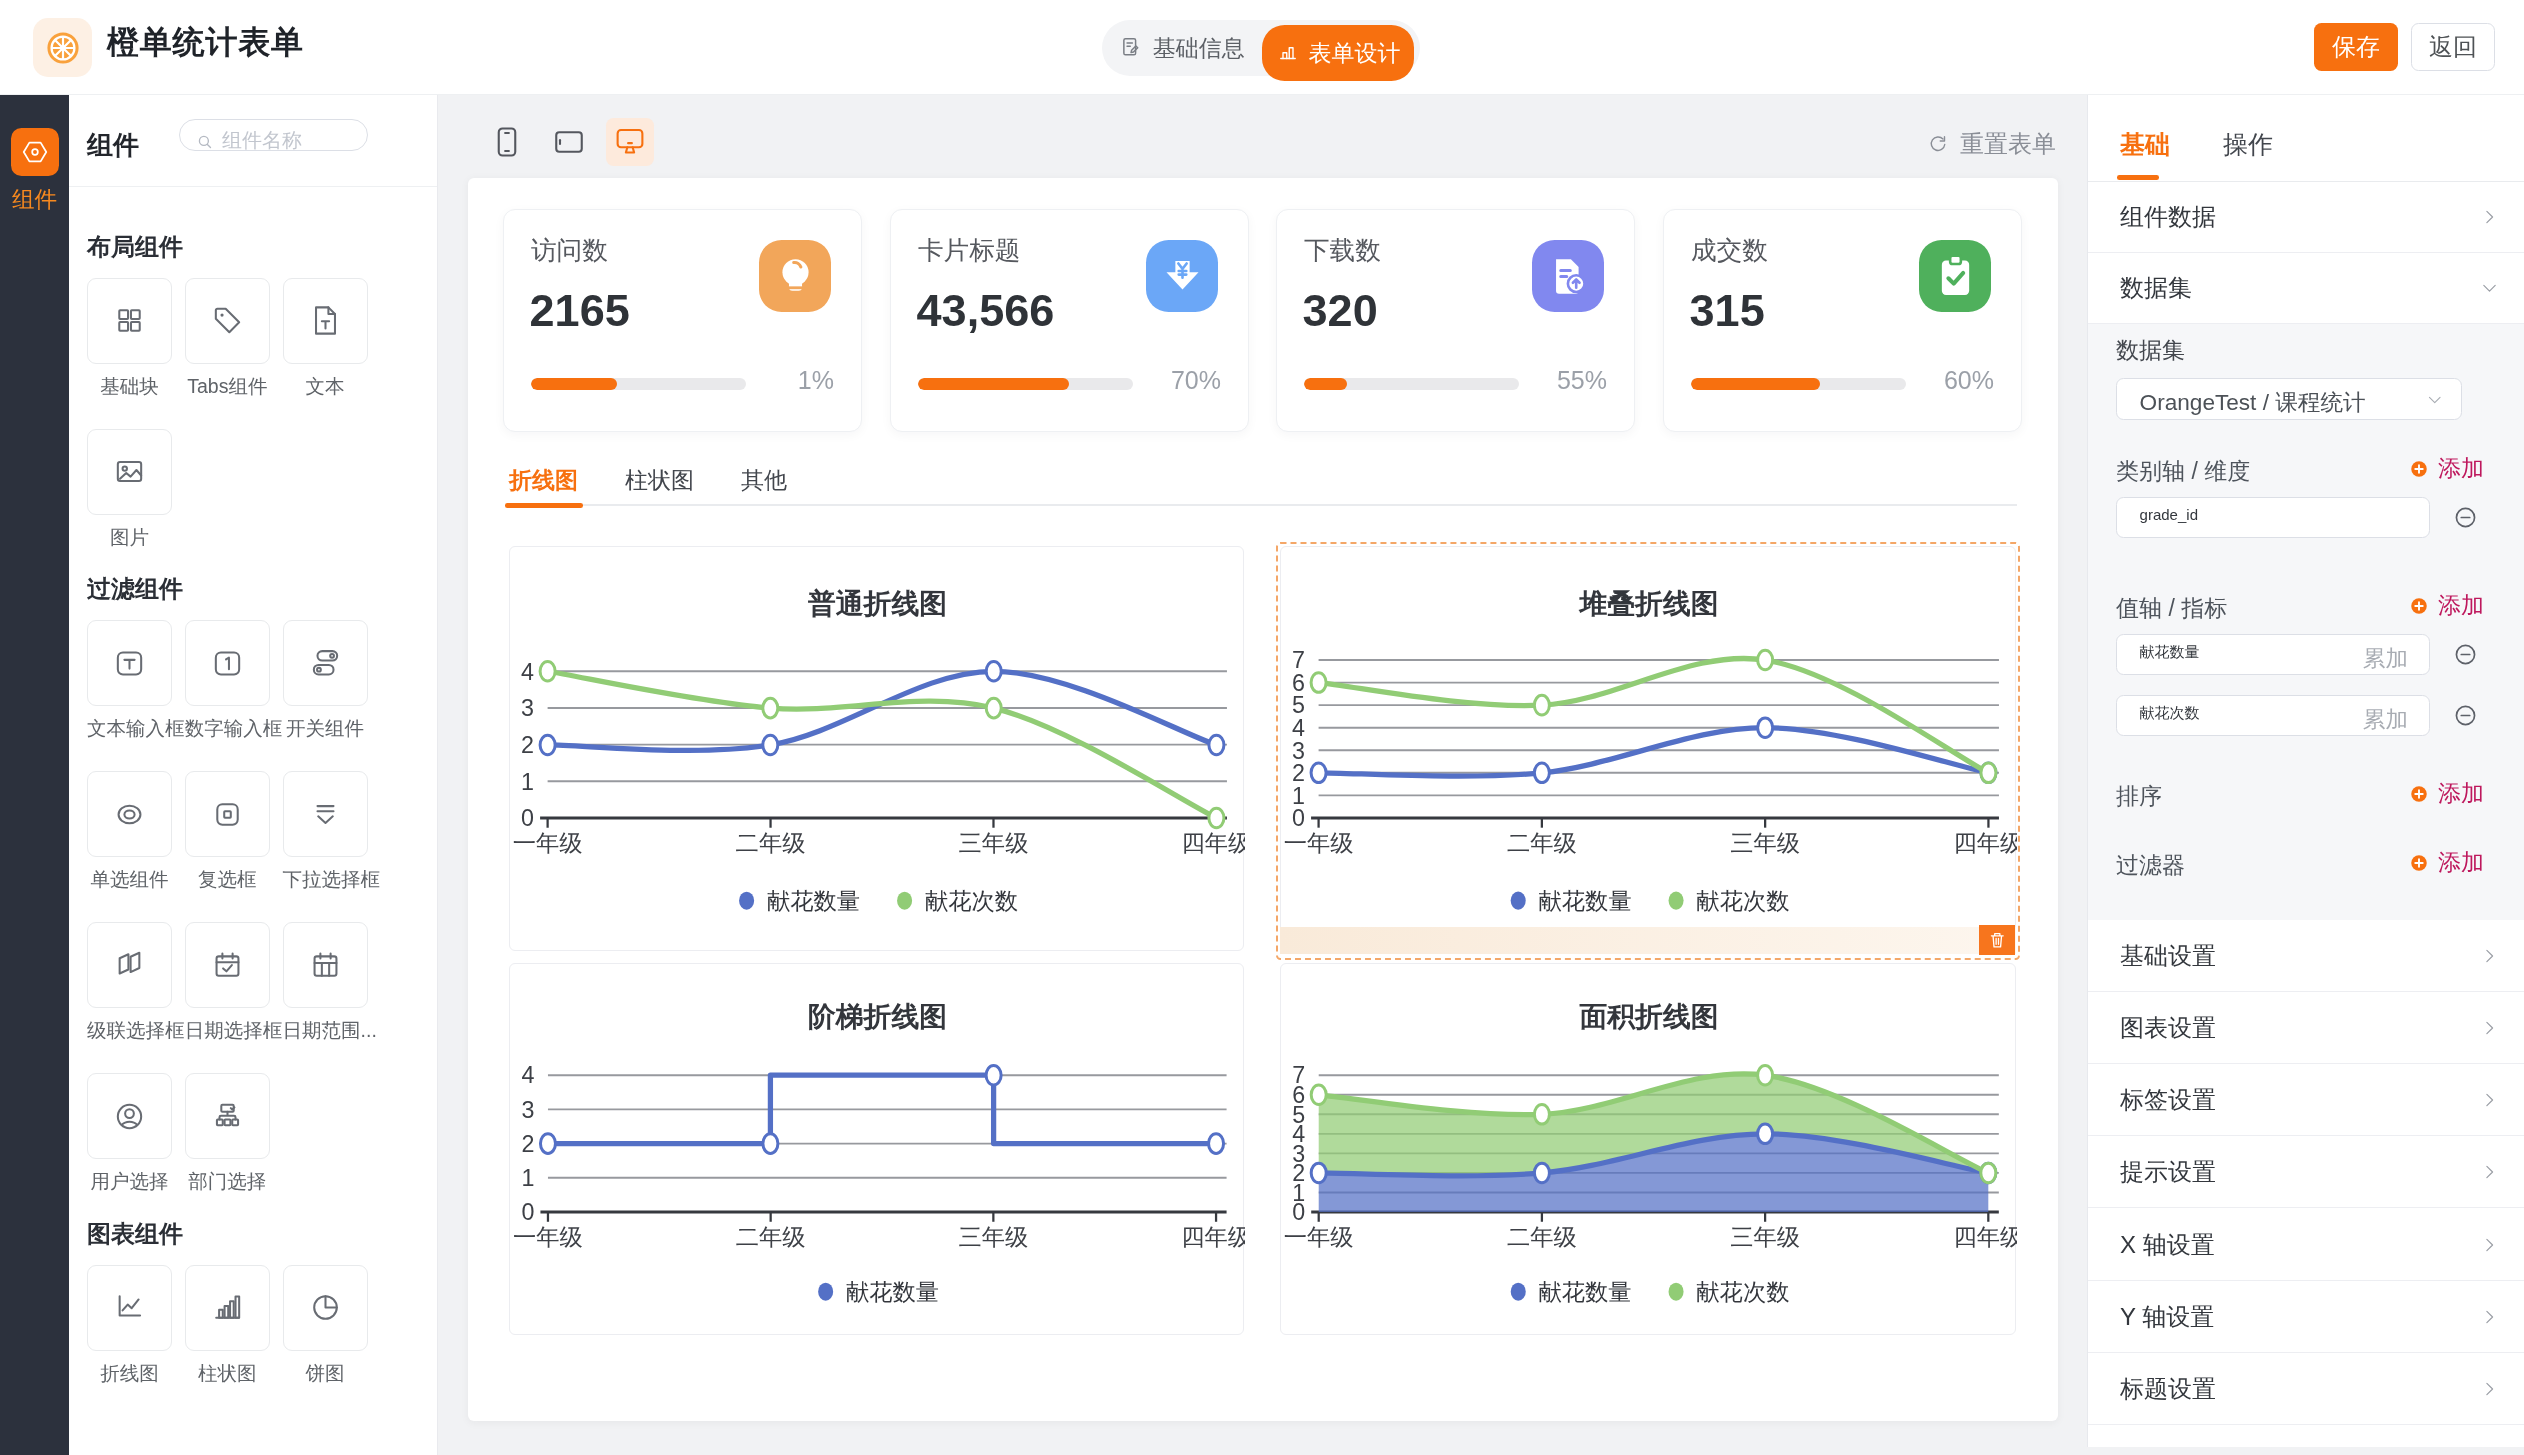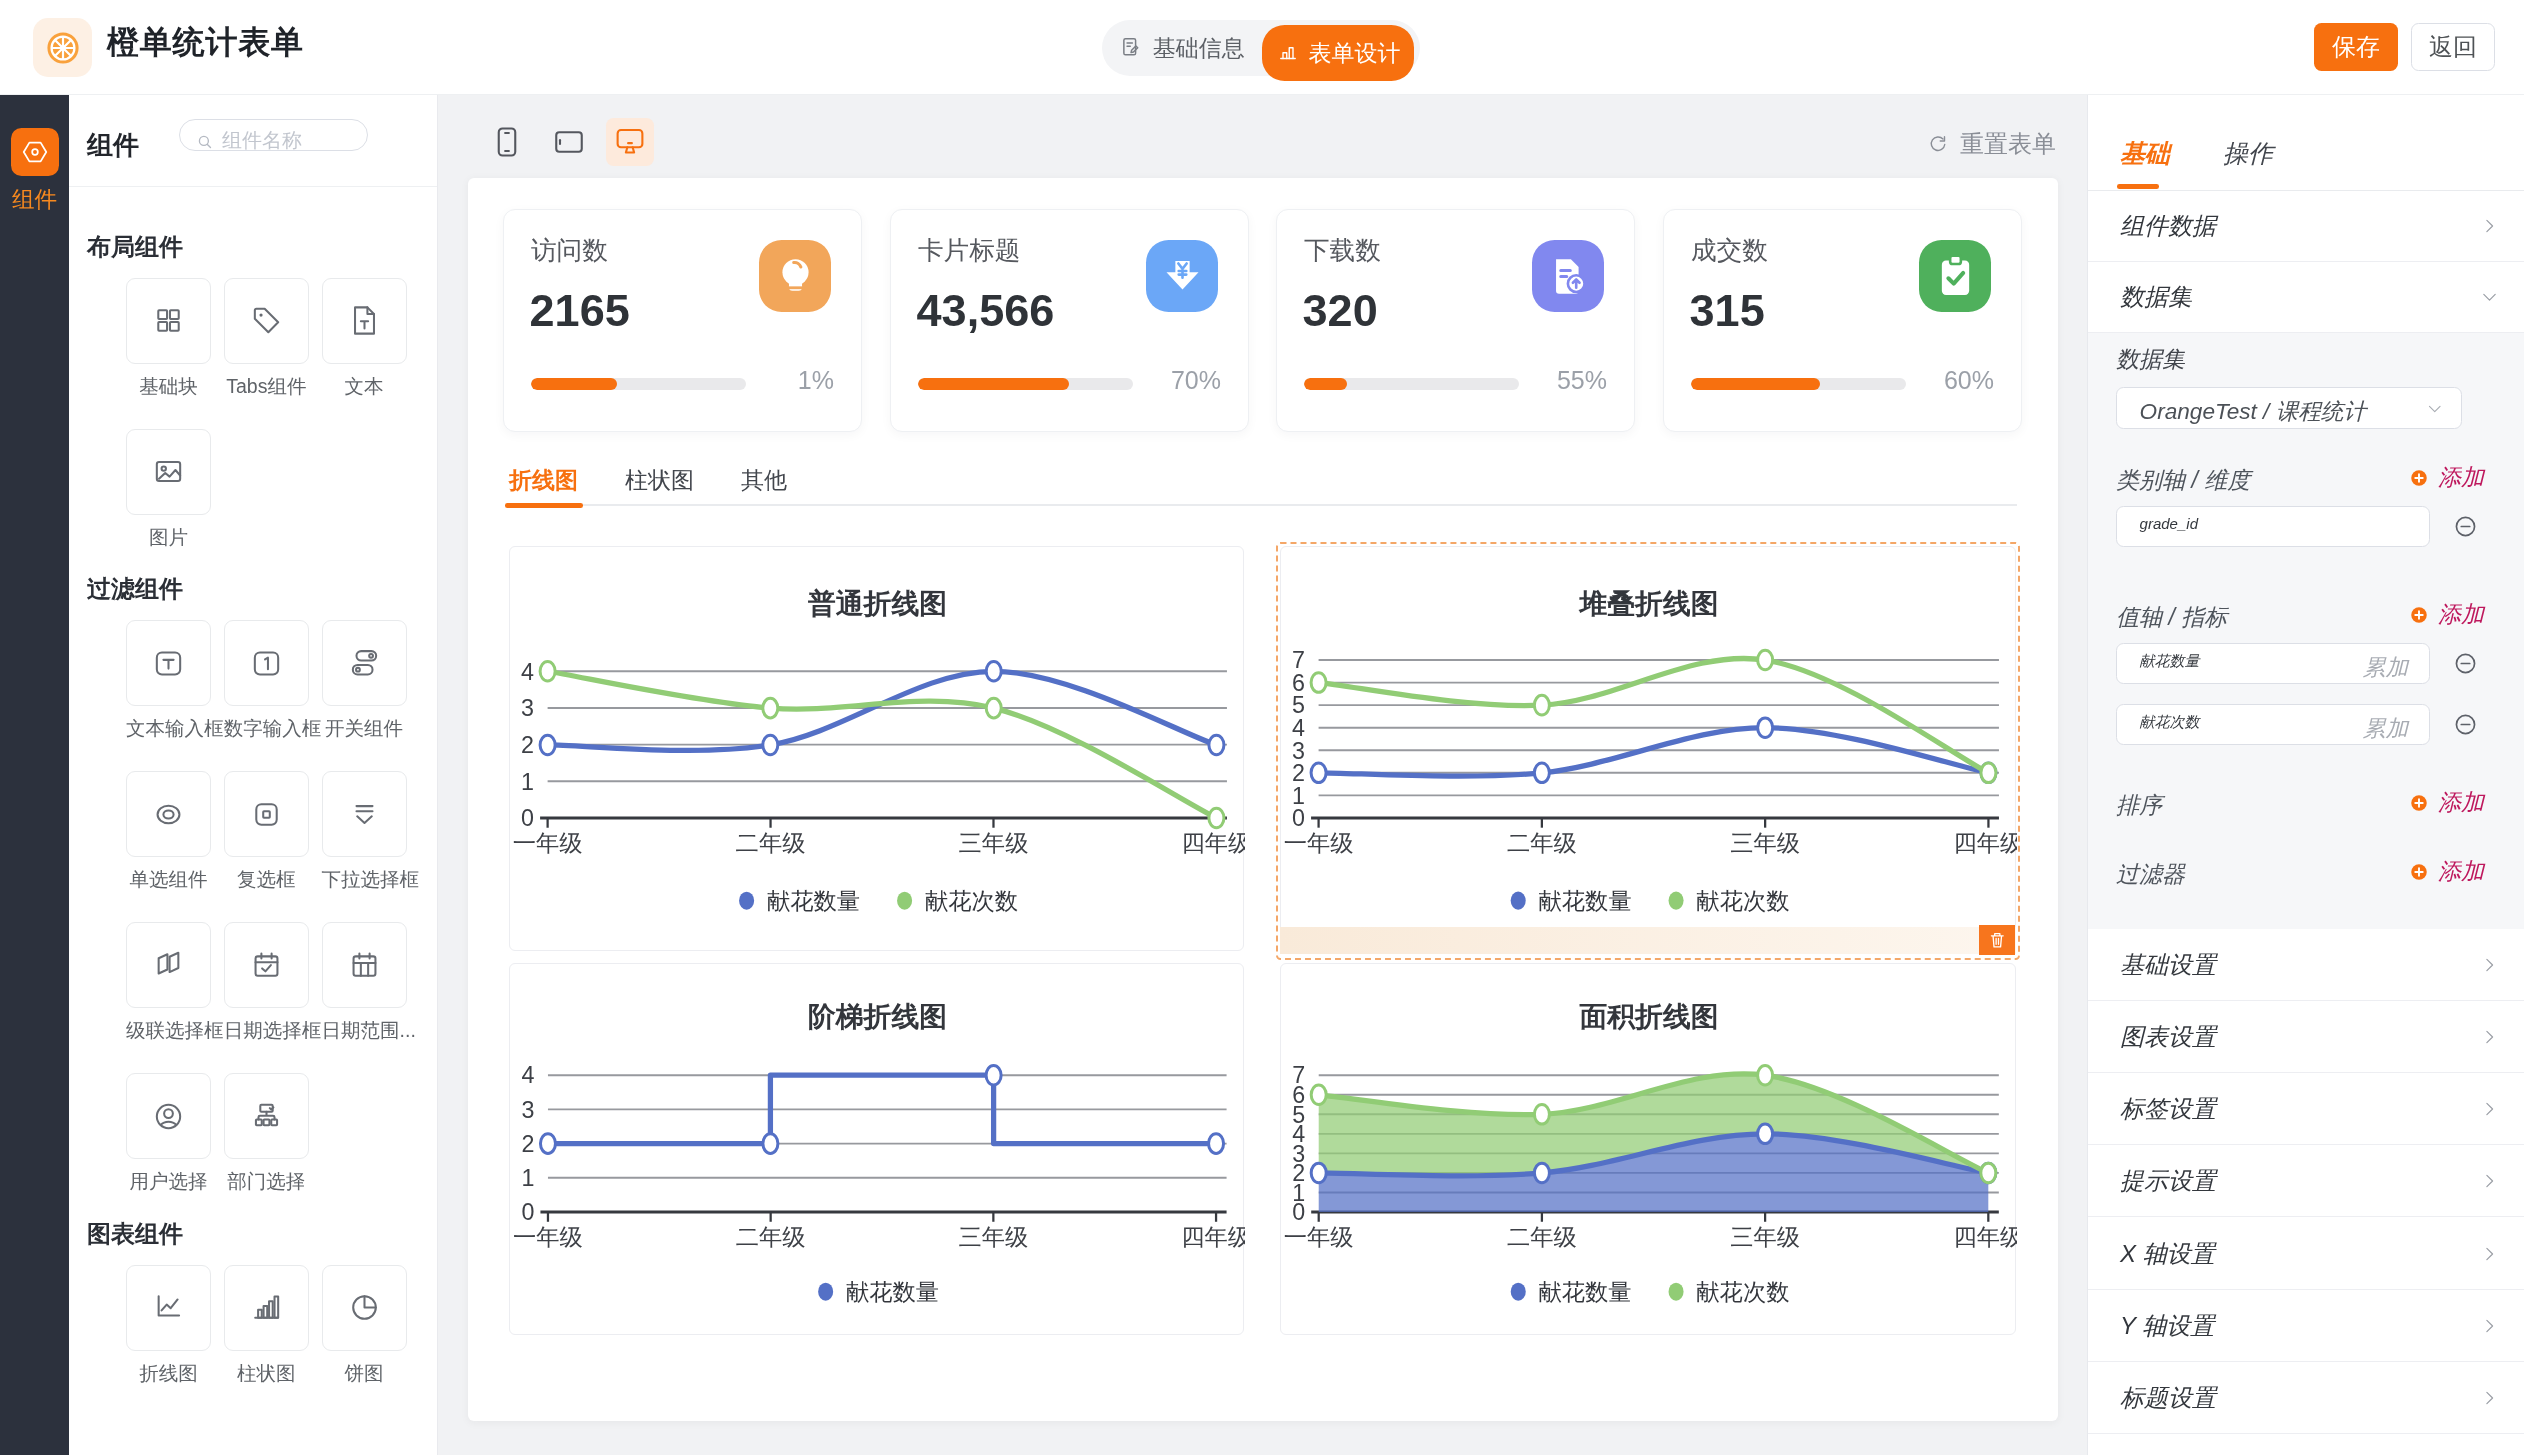--- a/index.html
+++ b/index.html
@@ -27,21 +27,21 @@
   
   .sidebar { position:absolute; left:69px; top:95px; width:369px; height:1361px; background:#fff; border-right:1.5px solid #e9eaee; overflow:hidden; }
   .sb-head { position:relative; height:92px; border-bottom:1.5px solid #eef0f2; }
   .sb-title { position:absolute; left:18px; top:33px; font-size:26px; font-weight:bold; color:#23262c; }
   .sb-search { position:absolute; left:110px; top:24px; width:189px; height:32px; border:1.5px solid #dcdfe6; border-radius:22px; }
   .sb-search .icn { position:absolute; left:13.5px; top:10.5px; color:#b4b9c2; }
   .sb-search input { position:absolute; left:42px; top:3px; width:135px; height:35px; border:none; outline:none; font-size:20px; color:#42464d; background:transparent; font-family:inherit; }
   .sb-search input::placeholder { color:#c2c6ce; }
   .sb-body { padding:21px 15px 0 18px; }
   .sb-section-label { font-size:24px; font-weight:bold; color:#2b2f36; margin:22.6px 0 15px 0; }
-  .comp-grid { display:flex; flex-wrap:wrap; column-gap:12.8px; row-gap:29px;margin-left:39px; }
+  .comp-grid { display:flex; flex-wrap:wrap; column-gap:12.8px; row-gap:29px; }
   .comp-item { width:85px; cursor:grab; }
   .comp-card { width:85px; height:86px; border:1.5px solid #e8eaec; border-radius:9px; display:flex; align-items:center; justify-content:center; color:#686c73; background:#fff; }
   .comp-label { margin-top:9px; text-align:center; font-size:19.5px; color:#5f6368; white-space:nowrap; }
 
   
   .canvas { position:absolute; left:438px; top:95px; width:1649px; height:1361px; background:#f1f2f4; }
   .dev-row { position:absolute; left:45px; top:22.6px; display:flex; align-items:center; gap:13.5px; }
   .dev-btn { width:48px; height:48px; border-radius:7.5px; display:flex; align-items:center; justify-content:center; color:#54575e; cursor:pointer; }
   .dev-btn.on { background:#fdeadc; color:#f7700f; }
   .reset-btn { position:absolute; right:31px; top:33px; display:flex; align-items:center; gap:10.5px; font-size:24px; color:#8a8e96; cursor:pointer; }
@@ -62,21 +62,21 @@
   .ctab.on { color:#f7700f; font-weight:bold; }
   .ctab.on::after { content:""; position:absolute; left:-4.5px; right:-4.5px; bottom:-3.8px; height:5.3px; background:#f7700f; border-radius:2.3px; }
 
   .chart-card { position:absolute; background:#fff; border:1.5px solid #ecedf1; border-radius:6px; cursor:pointer; }
   .chart-card svg { display:block; }
   .sel-border { position:absolute; border:2.3px dashed #f4a768; border-radius:4.5px; pointer-events:none; }
   .sel-strip { position:absolute; background:linear-gradient(90deg,#f9ead9,#fdf6ee); }
   .sel-trash { position:absolute; width:36px; height:30px; background:#f7751d; display:flex; align-items:center; justify-content:center; color:#fff; cursor:pointer; }
 
   
-  .inspector { position:absolute; left:2087px; top:95px; width:438px; height:1361px; background:#fff; border-left:1.5px solid #e7e9ed;font-style:italic; }
+  .inspector { position:absolute; left:2087px; top:86px; width:438px; height:1361px; background:#fff; border-left:1.5px solid #e7e9ed; }
   .insp-tabs { position:absolute; left:0; top:0; width:438px; height:96px; border-bottom:1.5px solid #e9ebee; }
   .insp-tab { position:absolute; top:42px; font-size:25px; color:#42464d; cursor:pointer; }
   .insp-tab.on { color:#f7700f; font-weight:bold; }
   .insp-tab-bar { position:absolute; left:29px; top:89px; width:42px; height:5.3px; border-radius:2.3px; background:#f7700f; }
   .insp-row { position:absolute; left:0; width:438px; border-bottom:1.5px solid #edeef2; background:#fff; cursor:pointer; }
   .insp-row .lbl { position:absolute; left:32px; top:50%; transform:translateY(-50%); font-size:24px; color:#33373d; }
   .insp-row .chev { position:absolute; right:25.6px; top:50%; transform:translateY(-50%); color:#9b9fa6; }
   .gray-sec { position:absolute; left:0; top:238px; width:438px; height:596px; background:#f6f7f9; }
   .gs-label { position:absolute; font-size:23px; color:#4e545c; }
   .gs-add { position:absolute; display:flex; align-items:center; gap:7.5px; font-size:23px; color:#be185d; cursor:pointer; }

